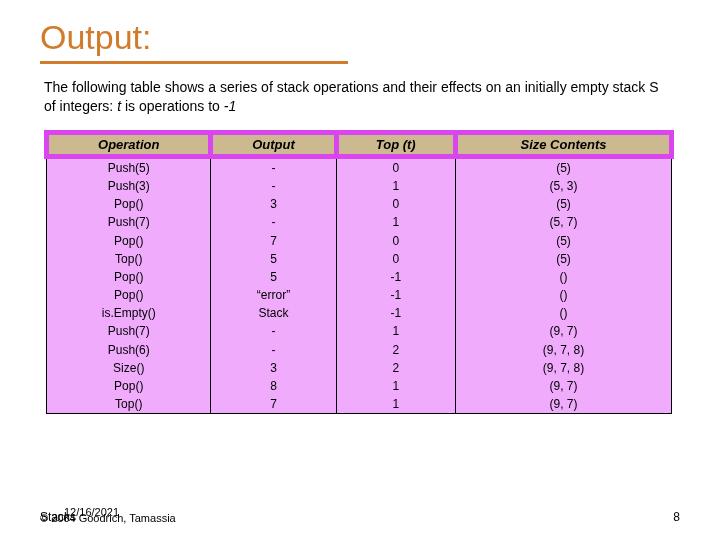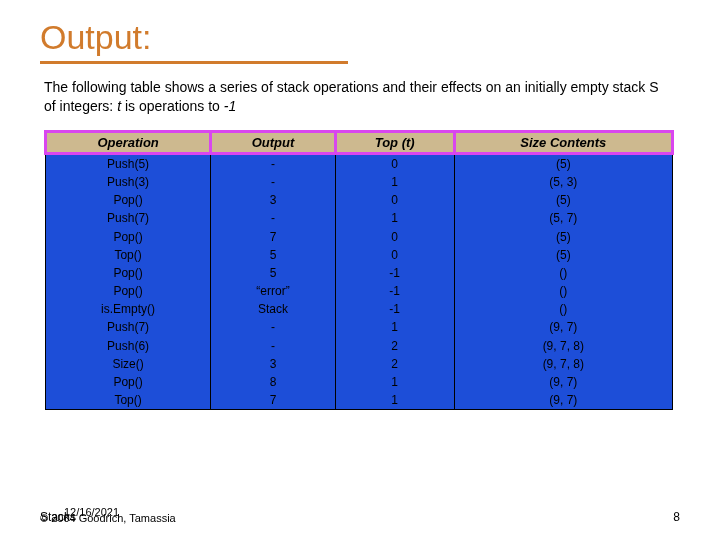--- a/index.html
+++ b/index.html
@@ -37,29 +37,29 @@
   }
   .intro .t-var { font-style: italic; }
   .intro .neg1 { font-style: italic; }
   table.stack {
     border-collapse: collapse;
     width: 630px;
     margin-left: 4px;
   }
   table.stack th {
     background: #cdb98f;
-    border: 3px solid #d946ef;
+    border: 5px solid #d946ef;
     font-family: Verdana, Geneva, sans-serif;
     font-style: italic;
     font-weight: 600;
     font-size: 13px;
     padding: 2px 6px;
   }
   table.stack td {
-    background: #1d4ed8;
+    background: #f0abfc;
     border-left: 1px solid #000;
     border-right: 1px solid #000;
     font-family: Verdana, Geneva, sans-serif;
     font-size: 12px;
     text-align: center;
     padding: 1px 6px;
     line-height: 1.35;
   }
   table.stack tr.last td { border-bottom: 1px solid #000; }
   .footer {

